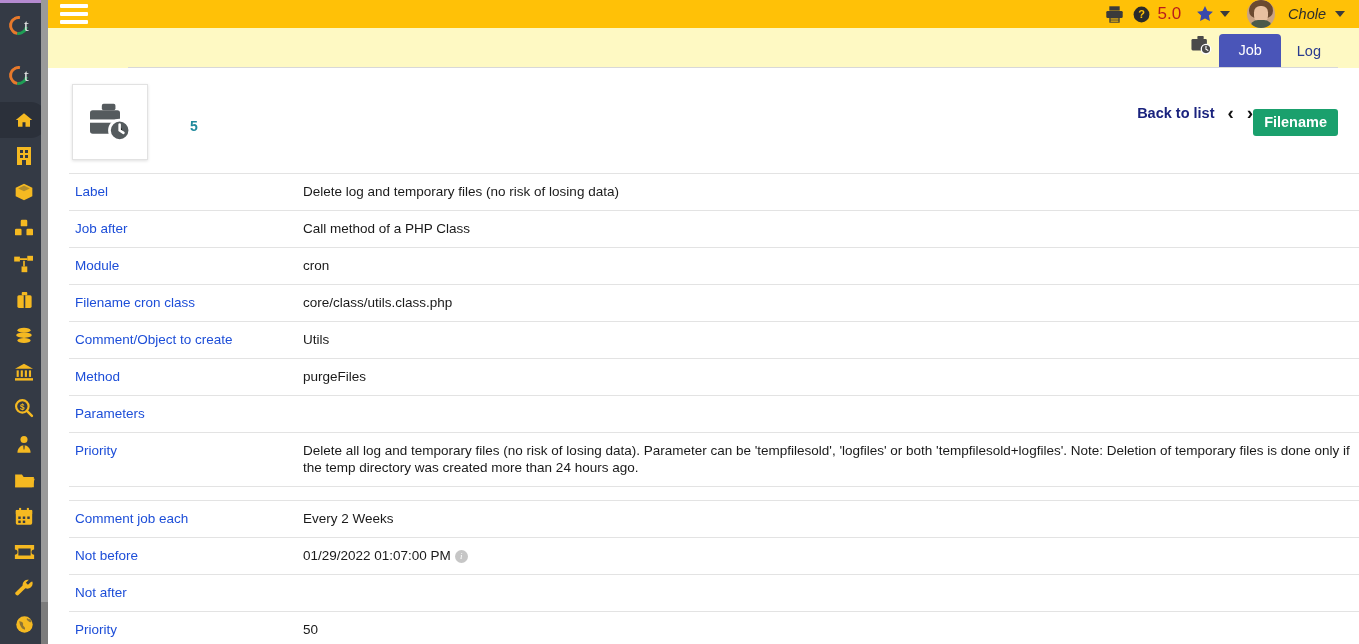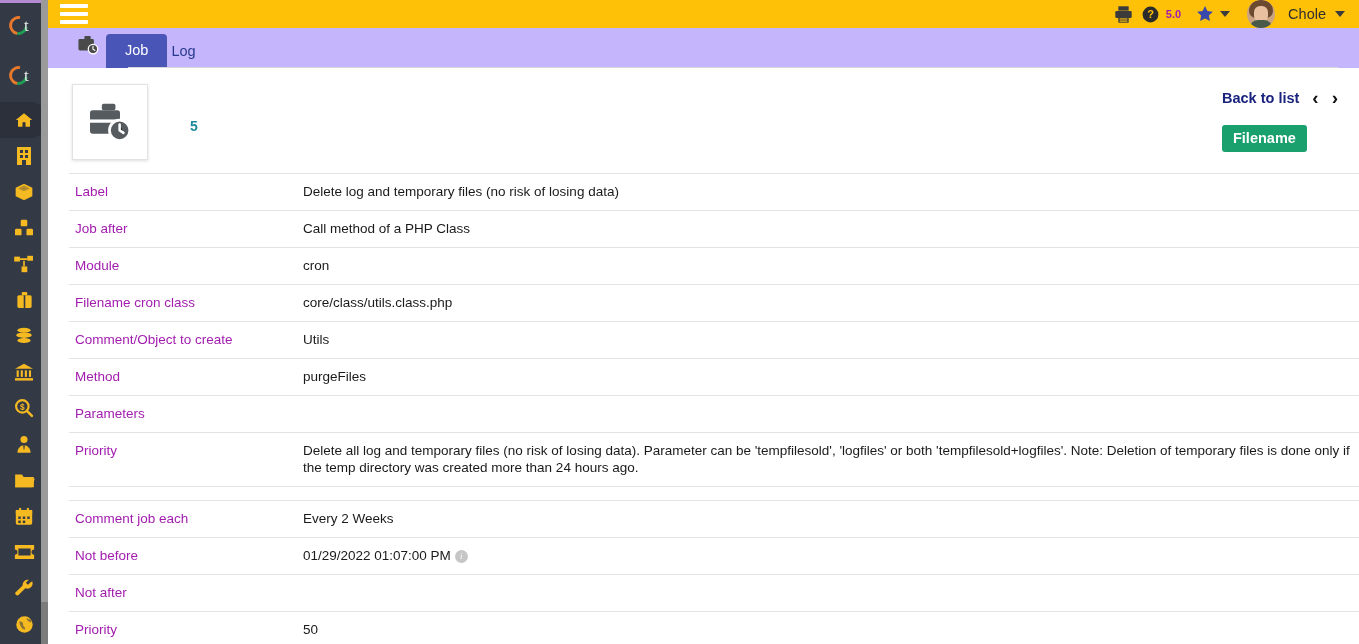--- a/index.html
+++ b/index.html
@@ -82,21 +82,21 @@
   .burger span {
     display: block; height: 4px; background: #fff; border-radius: 1px;
     margin-bottom: 4px;
   }
   .burger span:last-child { margin-bottom: 0; }
   .topbar-right {
     margin-left: auto; display: flex; align-items: center; gap: 9px;
     color: #3b3b3b;
   }
   .tb-icon { display: flex; align-items: center; cursor: pointer; }
-  .version-num { font-size: 11px; color: #a21caf; margin-left: -2px; font-weight: bold; }
+  .version-num { font-size: 17px; color: #b91c1c; margin-left: -2px; }
   .star-wrap { display: flex; align-items: center; gap: 6px; margin-left: 6px; }
   .caret {
     width: 0; height: 0; border-left: 5px solid transparent;
     border-right: 5px solid transparent; border-top: 6px solid #3b3b3b;
     cursor: pointer;
   }
   .avatar {
     width: 28px; height: 28px; border-radius: 50%;
     margin-left: 8px; overflow: hidden; position: relative;
     background: #c9a384; flex: 0 0 28px;
@@ -106,36 +106,37 @@
     background: #6b4a30; border-radius: 12px 12px 8px 8px;
   }
   .avatar .face {
     position: absolute; left: 7px; top: 6px; width: 14px; height: 17px;
     background: #e8c0a0; border-radius: 7px 7px 8px 8px;
   }
   .avatar .body {
     position: absolute; left: 3px; bottom: 0; width: 22px; height: 8px;
     background: #4a5a4a; border-radius: 9px 9px 0 0;
   }
-  .username { font-size: 14.5px; color: #2e2e2e; margin-left: 4px; }
+  .username { font-size: 14.5px; color: #2e2e2e; margin-left: 4px; font-style: italic; }
 
   
   .tabs-row {
     display: flex; align-items: flex-end;
     padding: 0 22px 0 22px;
     height: 52px;
-    background: #c4b5fd;
+    background: #fef9c3;
     position: relative;
+    justify-content: flex-end;
   }
   .tab-icon {
     width: 36px; height: 40px; display: flex; align-items: center;
     justify-content: center; padding-bottom: 7px;
   }
   .tab {
-    font-size: 14.5px; padding: 7px 4px 8px;
+    font-size: 14.5px; padding: 7px 16px 8px;
     border-radius: 4px 4px 0 0; cursor: pointer;
     color: #2a3b8f; line-height: 17px;
   }
   .tab.active { background: #4a55b8; color: #ffffff; padding: 8px 19px 9px; }
   .tabs-underline {
     position: absolute; left: 80px; right: 21px; bottom: 0;
     height: 1px; background: #d8d8d8;
   }
 
   
@@ -147,22 +148,22 @@
     border: 1px solid #e2e2e2;
     box-shadow: 0 1px 3px rgba(0,0,0,.13);
     display: flex; align-items: center; justify-content: center;
     margin-left: 3px;
   }
   .ref-num {
     margin-left: 42px; margin-top: 34px;
     color: #1f8a9c; font-size: 14px; font-weight: bold;
   }
   .head-right {
-    margin-left: auto; display: flex; flex-direction: column;
-    align-items: flex-start; padding-top: 6px;
+    margin-left: auto; display: flex; flex-direction: row;
+    align-items: center; padding-top: 6px;
   }
   .backlist-row { display: flex; align-items: center; gap: 13px; }
   .backlist {
     color: #1a237e; font-weight: bold; font-size: 14.5px; cursor: pointer;
   }
   .nav-arrow {
     color: #111; font-size: 19px; font-weight: bold; cursor: pointer;
     line-height: 14px;
   }
   .status-badge {
@@ -171,21 +172,21 @@
     padding: 5px 11px 6px; border-radius: 3px;
     cursor: pointer;
   }
 
   
   .info-table { width: 1317px; margin-top: 13px; border-collapse: collapse; }
   .info-table tr { border-bottom: 1px solid #e3e3e3; }
   .info-table tr:first-child { border-top: 1px solid #e3e3e3; }
   .info-table td { padding: 9px 2px 10px 6px; vertical-align: top; }
   .info-table td.lbl {
-    width: 228px; color: #a21caf; font-size: 13.5px; line-height: 17px;
+    width: 228px; color: #1d4ed8; font-size: 13.5px; line-height: 17px;
   }
   .info-table td.val {
     color: #1a1a1a; font-size: 13.5px; line-height: 17px;
   }
   .info-table tr.spacer { height: 14px; }
   .info-table tr.spacer td { padding: 0; height: 14px; }
   .info-icon {
     display: inline-block; width: 13px; height: 13px; border-radius: 50%;
     background: #c6c6c6; color: #fff; font-size: 9px;
     text-align: center; line-height: 13px;

